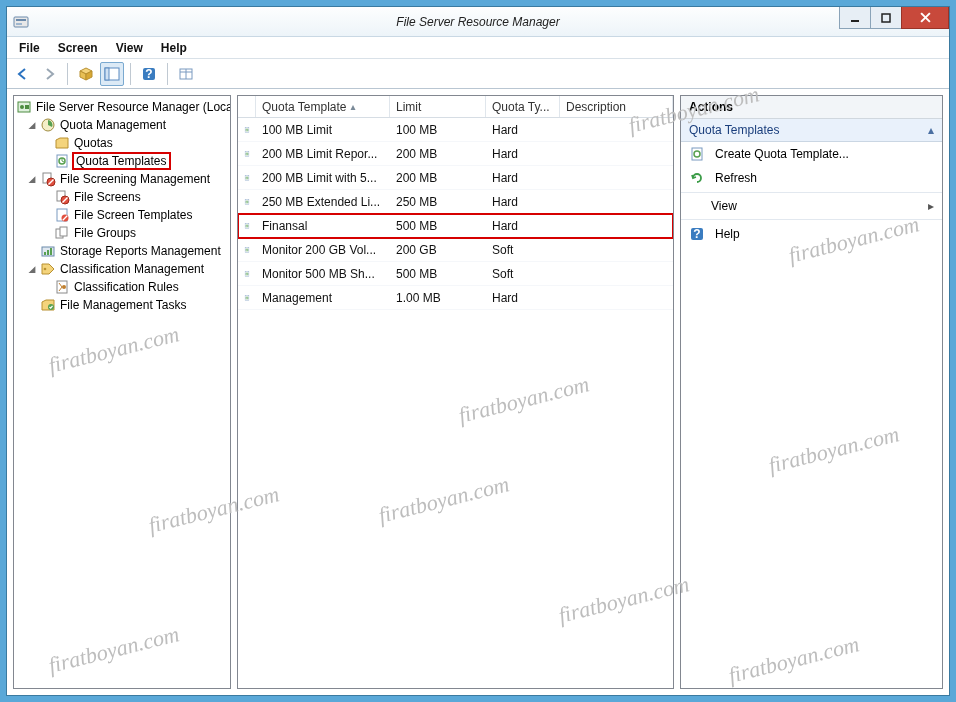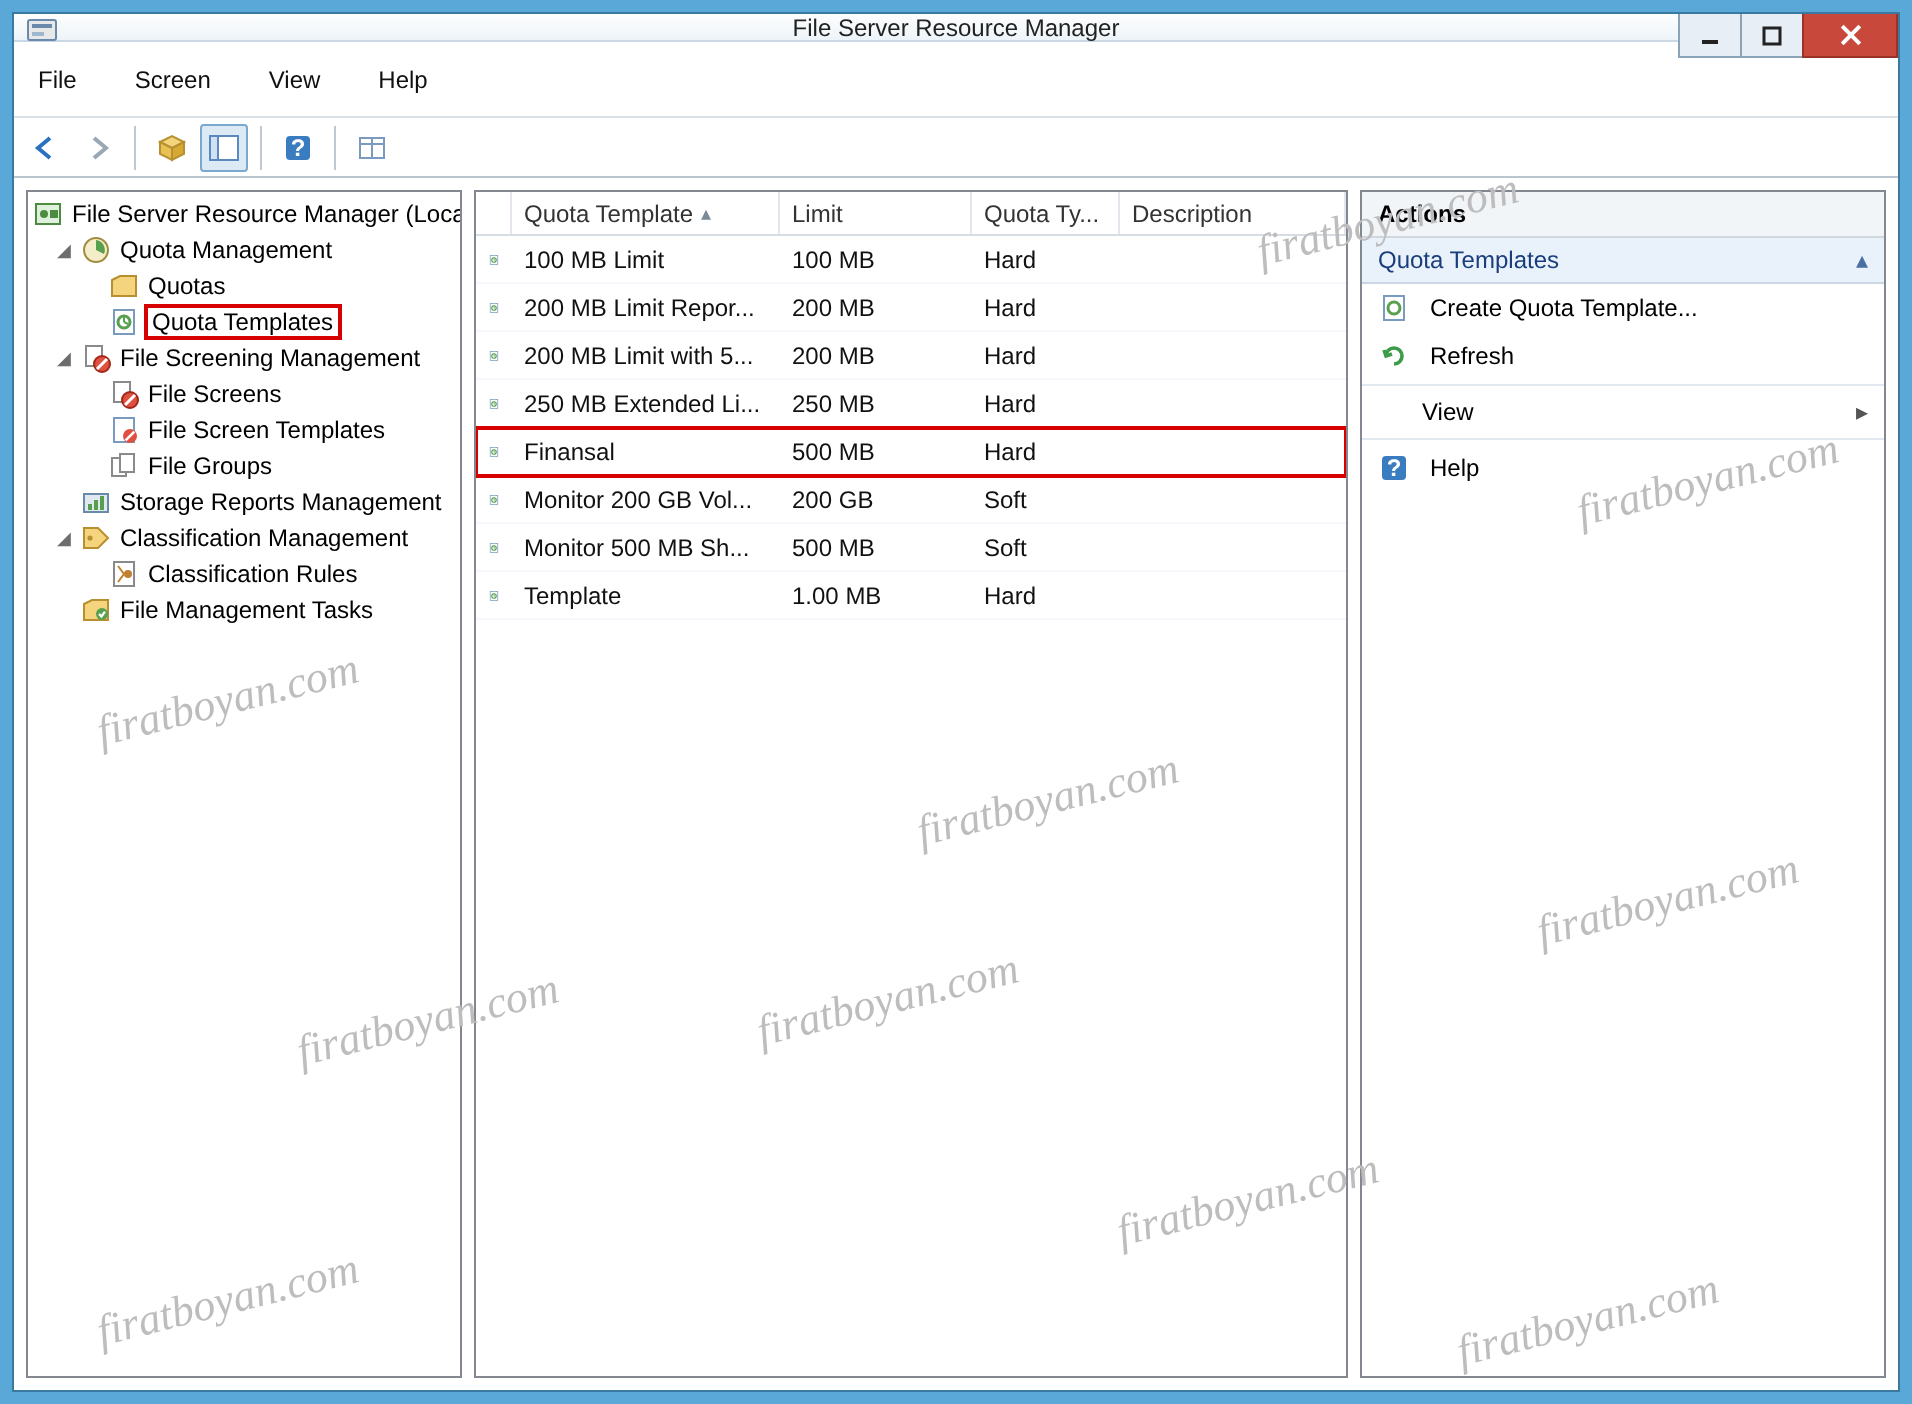--- a/index.html
+++ b/index.html
@@ -1,25 +1,25 @@
 <!DOCTYPE html>
 <html><head>
 <meta charset="utf-8">
 <style>
   *{box-sizing:border-box;font-family:"Segoe UI",Tahoma,sans-serif;font-size:12px;}
   html,body{margin:0;padding:0;height:100%;}
   body{background:#5aa8d8;padding:6px;}
   .window{width:944px;height:690px;background:#fff;border:1px solid #3a7aa0;display:flex;flex-direction:column;}
-  .titlebar{height:14px;background:linear-gradient(#fdfefe,#edf4f9);border-bottom:1px solid #c9d8e4;display:flex;position:relative;}
+  .titlebar{height:30px;background:linear-gradient(#fdfefe,#edf4f9);border-bottom:1px solid #c9d8e4;display:flex;align-items:center;position:relative;font-style:italic;}
   .titlebar .sysicon{width:16px;height:16px;margin:0 6px;}
   .titlebar .title{position:absolute;left:0;right:0;text-align:center;color:#222;pointer-events:none;}
   .winbtns{margin-left:auto;display:flex;height:22px;align-self:flex-start;}
   .winbtn{width:32px;height:22px;border:1px solid #8aa3b8;border-top:none;background:#e7eef5;display:flex;align-items:center;justify-content:center;margin-left:-1px;}
   .winbtn.close{background:#c8493b;color:#fff;width:48px;border-color:#9a3327;}
-  .menubar{height:38px;display:flex;align-items:center;padding:0 4px;border-bottom:1px solid #d9e1e8;gap:13px;}
+  .menubar{height:22px;display:flex;align-items:center;padding:0 4px;border-bottom:1px solid #d9e1e8;gap:2px;font-weight:bold;}
   .menuitem{padding:2px 8px;color:#111;}
   .toolbar{height:30px;display:flex;align-items:center;padding:2px 4px;border-bottom:1px solid #b9c6d2;gap:2px;}
   .tbtn{width:24px;height:24px;border:1px solid transparent;display:flex;align-items:center;justify-content:center;border-radius:2px;}
   .tbtn.active{border-color:#7aa9d0;background:#dceaf6;}
   .tsep{width:1px;height:22px;background:#c0c9d2;margin:0 4px;}
   .body{flex:1;display:flex;min-height:0;padding:6px;gap:6px;background:#fff;}
   .pane{border:1px solid #828790;background:#fff;overflow:auto;}
   .tree{width:218px;padding:2px 0;}
   .treeRow{display:flex;align-items:center;height:18px;white-space:nowrap;overflow:hidden;}
   .twist{width:12px;height:12px;display:inline-flex;align-items:center;justify-content:center;color:#6d6d6d;font-size:9px;margin-right:2px;}
@@ -370,21 +370,21 @@
           </div>
           <div class="row">
             <div class="cell ricon c-ico">
               <svg viewBox="0 0 16 16" width="16" height="16">
                 <rect x="3" y="2" width="10" height="12" fill="#fff" stroke="#7a9ac0"></rect>
                 <circle cx="8" cy="8" r="3" fill="none" stroke="#58a050" stroke-width="1.5"></circle>
                 <path d="M8 8 L8 5" stroke="#58a050"></path>
                 <path d="M8 8 L10 9" stroke="#58a050"></path>
               </svg>
             </div>
-            <div class="cell c-qt">Template</div>
+            <div class="cell c-qt">Management</div>
             <div class="cell c-lim">1.00 MB</div>
             <div class="cell c-qty">Hard</div>
             <div class="cell c-desc"></div>
           </div>
         </div>
     </div>
 
     <div class="pane actions">
       <div class="actHead">Actions</div>
       <div class="actGroup">

